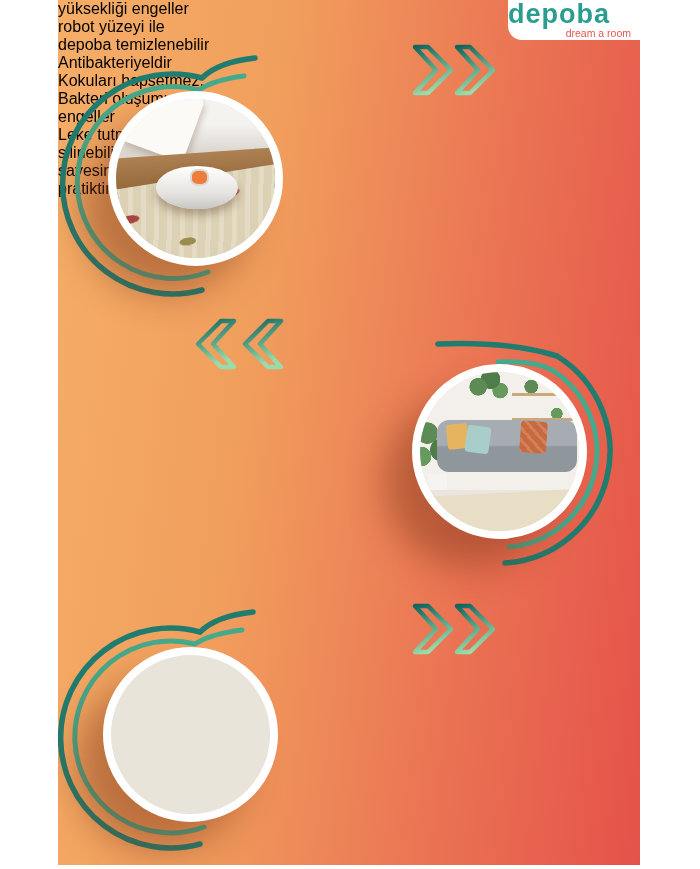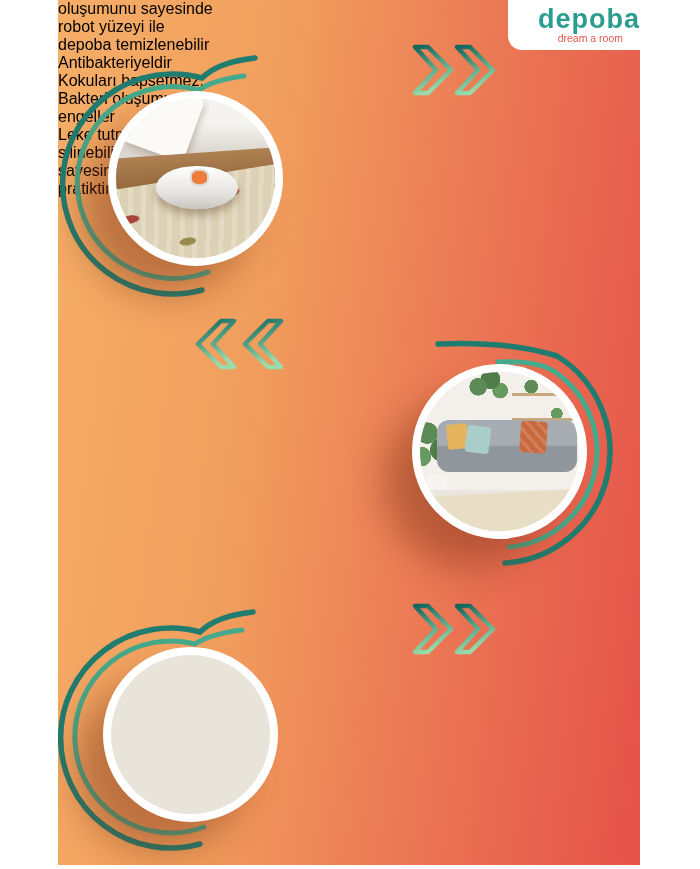--- a/index.html
+++ b/index.html
@@ -8,26 +8,26 @@
     font-family:"Liberation Sans", sans-serif;overflow:hidden;
   }
   .poster{
     position:absolute;left:58px;top:0;width:582px;height:865px;overflow:hidden;
     background:linear-gradient(97deg,#f5ae67 0%,#f19e5d 34%,#ea7253 70%,#e55249 100%);
   }
   .decor{position:absolute;left:0;top:0;width:582px;height:865px;pointer-events:none;}
 
   
   .logo-box{
-    position:absolute;top:0;right:0;width:132px;height:50px;background:#ffffff;
-    border-radius:0 0 0 14px;display:flex;flex-direction:column;align-items:flex-end;
+    position:absolute;top:0;right:0;width:132px;height:40px;background:#ffffff;
+    border-radius:0 0 0 14px;display:flex;flex-direction:column;align-items:flex-start;
     justify-content:center;z-index:5;
   }
   .brand{color:#2a9d8f;font-weight:bold;font-size:27px;line-height:25px;letter-spacing:1px;}
-  .tagline{color:#e2574c;font-size:10.5px;line-height:12px;align-self:flex-end;margin-right:17px;}
+  .tagline{color:#e2574c;font-size:10.5px;line-height:12px;align-self:flex-end;margin-right:9px;}
 
   
   .circle{
     position:absolute;width:175px;height:175px;border-radius:50%;
     border:8px solid #ffffff;box-sizing:border-box;overflow:hidden;background:#e9e4da;
     box-shadow:-30px 30px 36px -2px rgba(122,52,22,.45);z-index:2;
   }
   .c1{left:50px;top:91px;}
   .c2{left:354px;top:364px;}
   .c3{left:45px;top:647px;}
@@ -205,21 +205,21 @@
       <div class="s1-throw"></div>
       <div class="s1-floor"></div>
       <div class="s1-carpet"></div>
       <div class="s1-robot">
         <div class="s1-sensor"></div>
       </div>
     </div>
   </div>
 
   <div class="text-block t1">
-    <div>oluşumunu sayesinde</div>
+    <div>yüksekliği engeller</div>
     <div>robot yüzeyi ile</div>
     <div>depoba temizlenebilir</div>
   </div>
 
   <div class="dots d1"></div>
 
   <div class="circle c2" aria-label="person relaxing on a carpet in a living room with a grey sofa and plants">
     <div class="scene s2">
       <div class="s2-shelf"></div>
       <div class="s2-plant-top"></div>

